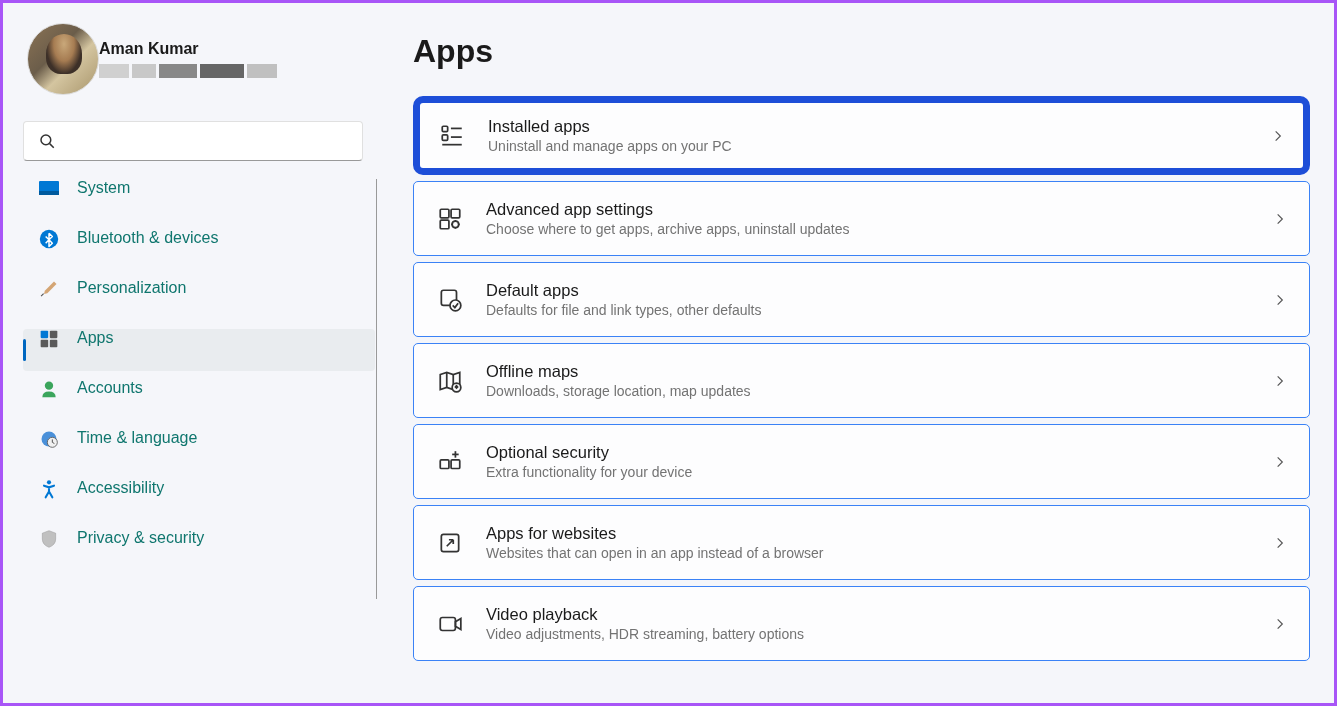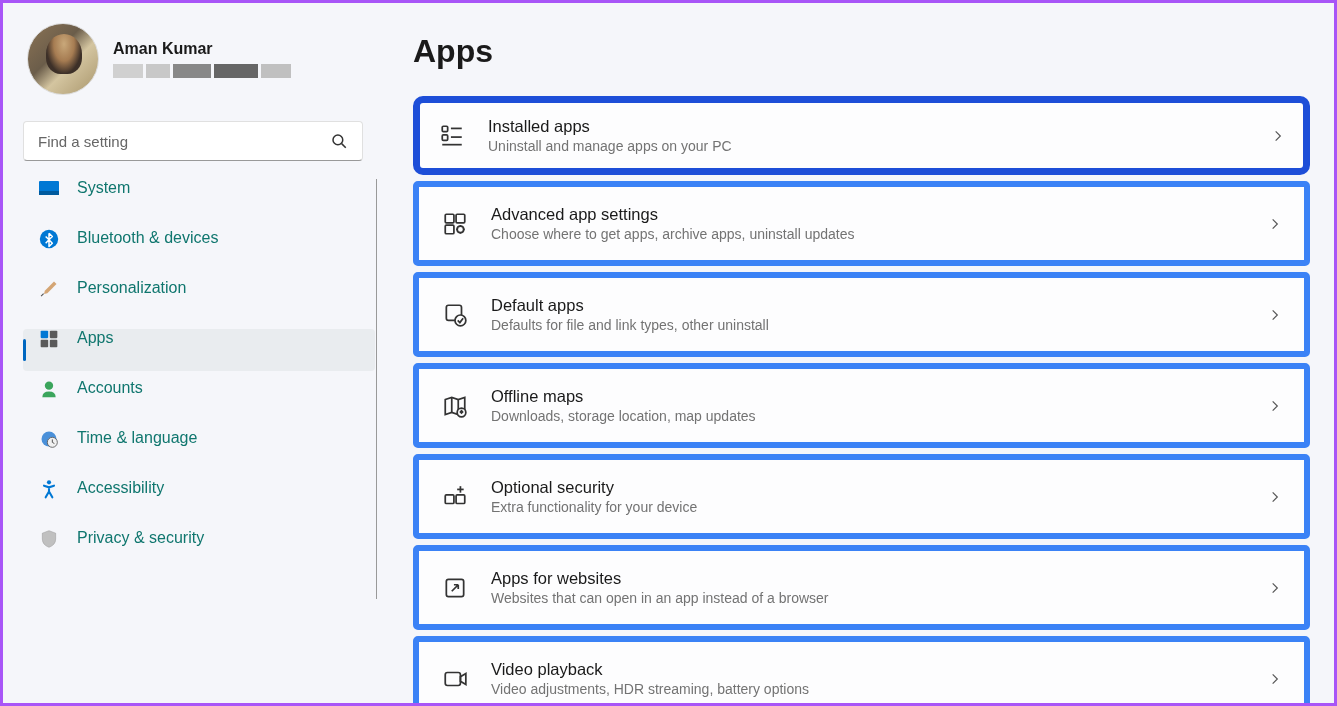--- a/index.html
+++ b/index.html
@@ -1,19 +1,19 @@
 <!DOCTYPE html>
 <html><head>
 <meta charset="utf-8">
 <style>
 * { margin: 0; padding: 0; box-sizing: border-box; font-family: "Segoe UI", -apple-system, sans-serif; }
 body { background: #f5f6fa; width: 1337px; height: 706px; overflow: hidden; border: 3px solid #a855f7; }
 .container { display: flex; height: 100%; }
 .sidebar { width: 380px; padding: 20px 0 20px 20px; display: flex; flex-direction: column; }
-.profile { display: flex; align-items: center; gap: 14px; margin-bottom: 18px; padding-left: 4px; }
+.profile { display: flex; align-items: center; margin-bottom: 18px; padding-left: 4px; }
 .avatar { width: 72px; height: 72px; border-radius: 50%; background: linear-gradient(135deg, #8b7355 0%, #6b5d4a 40%, #d4c5a0 60%, #a8956b 100%); border: 1px solid #ddd; position: relative; overflow: hidden; }
 .avatar::after { content: ''; position: absolute; top: 10px; left: 18px; width: 36px; height: 40px; background: radial-gradient(ellipse at 50% 25%, #c9a87a 0%, #a67c52 40%, #3d3028 70%); border-radius: 50% 50% 40% 40%; }
 .profile-text { display: flex; flex-direction: column; gap: 6px; }
 .profile-name { font-size: 16px; font-weight: 600; color: #1a1a1a; }
 .profile-email { display: flex; gap: 3px; }
 .blur-box { height: 14px; background: #b8b8b8; }
 .blur-box:nth-child(1) { width: 30px; background: #d0d0d0; }
 .blur-box:nth-child(2) { width: 24px; background: #c8c8c8; }
 .blur-box:nth-child(3) { width: 38px; background: #888; }
 .blur-box:nth-child(4) { width: 44px; background: #666; }
@@ -23,21 +23,21 @@
 .search-box input::placeholder { color: #666; }
 .search-icon { width: 18px; height: 18px; color: #333; }
 .nav-list { flex: 1; overflow-y: auto; padding-right: 8px; position: relative; }
 .nav-scroll-line { position: absolute; right: 6px; top: 0; width: 1px; height: 420px; background: #999; }
 .nav-item { display: flex; align-items: flex-start; gap: 18px; height: 42px; padding: 0 16px; border-radius: 4px; cursor: pointer; font-size: 16px; color: #0f766e; margin-bottom: 8px; position: relative; }
 .nav-item.active { background: #e9ecef; }
 .nav-item.active::before { content: ''; position: absolute; left: 0; top: 10px; bottom: 10px; width: 3px; background: #0067c0; border-radius: 2px; }
 .nav-icon { width: 20px; height: 20px; display: flex; align-items: center; justify-content: center; flex-shrink: 0; }
 .main { flex: 1; padding: 30px 24px 0 30px; overflow-y: auto; }
 .page-title { font-size: 32px; font-weight: 600; color: #1a1a1a; margin-bottom: 26px; }
-.card { background: #fdfdfe; border: 6px solid #3b82f6; border-radius: 5px; display: flex; align-items: center; padding: 18px 22px; margin-bottom: 6px; cursor: pointer; }
+.card { background: #fdfdfe; border: 1px solid #3b82f6; border-radius: 5px; display: flex; align-items: center; padding: 18px 22px; margin-bottom: 6px; cursor: pointer; }
 .card.highlighted { border: 7px solid #1d4ed8; border-radius: 10px; padding: 14px 18px; }
 .card-icon { width: 28px; height: 28px; margin-right: 22px; color: #333; flex-shrink: 0; display: flex; align-items: center; justify-content: center; }
 .card-body { flex: 1; }
 .card-title { font-size: 16.5px; color: #1a1a1a; font-weight: 400; margin-bottom: 2px; }
 .card-desc { font-size: 14px; color: #737373; font-weight: 400; }
 .chevron { width: 14px; height: 14px; color: #555; flex-shrink: 0; }
 svg { display: block; }
 </style>
 </head>
 <body>
@@ -52,21 +52,20 @@
           <span class="blur-box"></span>
             <span class="blur-box"></span>
             <span class="blur-box"></span>
             <span class="blur-box"></span>
             <span class="blur-box"></span>
         </div>
       </div>
     </div>
 
     <div class="search-box">
-      <input type="text" placeholder="Find a setting" style="">
       <span class="search-icon">
         <svg viewBox="0 0 24 24" width="18" height="18" fill="none" stroke="currentColor" stroke-width="2">
             <circle cx="10.5" cy="10.5" r="6.5"></circle>
             <line x1="21" y1="21" x2="15.5" y2="15.5"></line>
           </svg>
       </span>
     </div>
 
     <nav class="nav-list">
       <div class="nav-scroll-line"></div>
@@ -206,21 +205,21 @@
     <div class="card">
       <span class="card-icon">
         <svg width="26" height="26" viewBox="0 0 24 24" fill="none" stroke="currentColor" stroke-width="1.6">
             <rect x="4" y="3" width="14" height="14" rx="2"></rect>
             <circle cx="17" cy="17" r="5" fill="#fdfdfe"></circle>
             <polyline points="14.5 17 16.5 19 19.5 15"></polyline>
           </svg>
       </span>
       <div class="card-body">
         <div class="card-title">Default apps</div>
-        <div class="card-desc">Defaults for file and link types, other uninstall</div>
+        <div class="card-desc">Defaults for file and link types, other defaults</div>
       </div>
       <span class="chevron">
         <svg viewBox="0 0 24 24" width="14" height="14" fill="none" stroke="currentColor" stroke-width="2">
             <polyline points="8 4 16 12 8 20"></polyline>
           </svg>
       </span>
     </div>
 
     <div class="card">
       <span class="card-icon">

